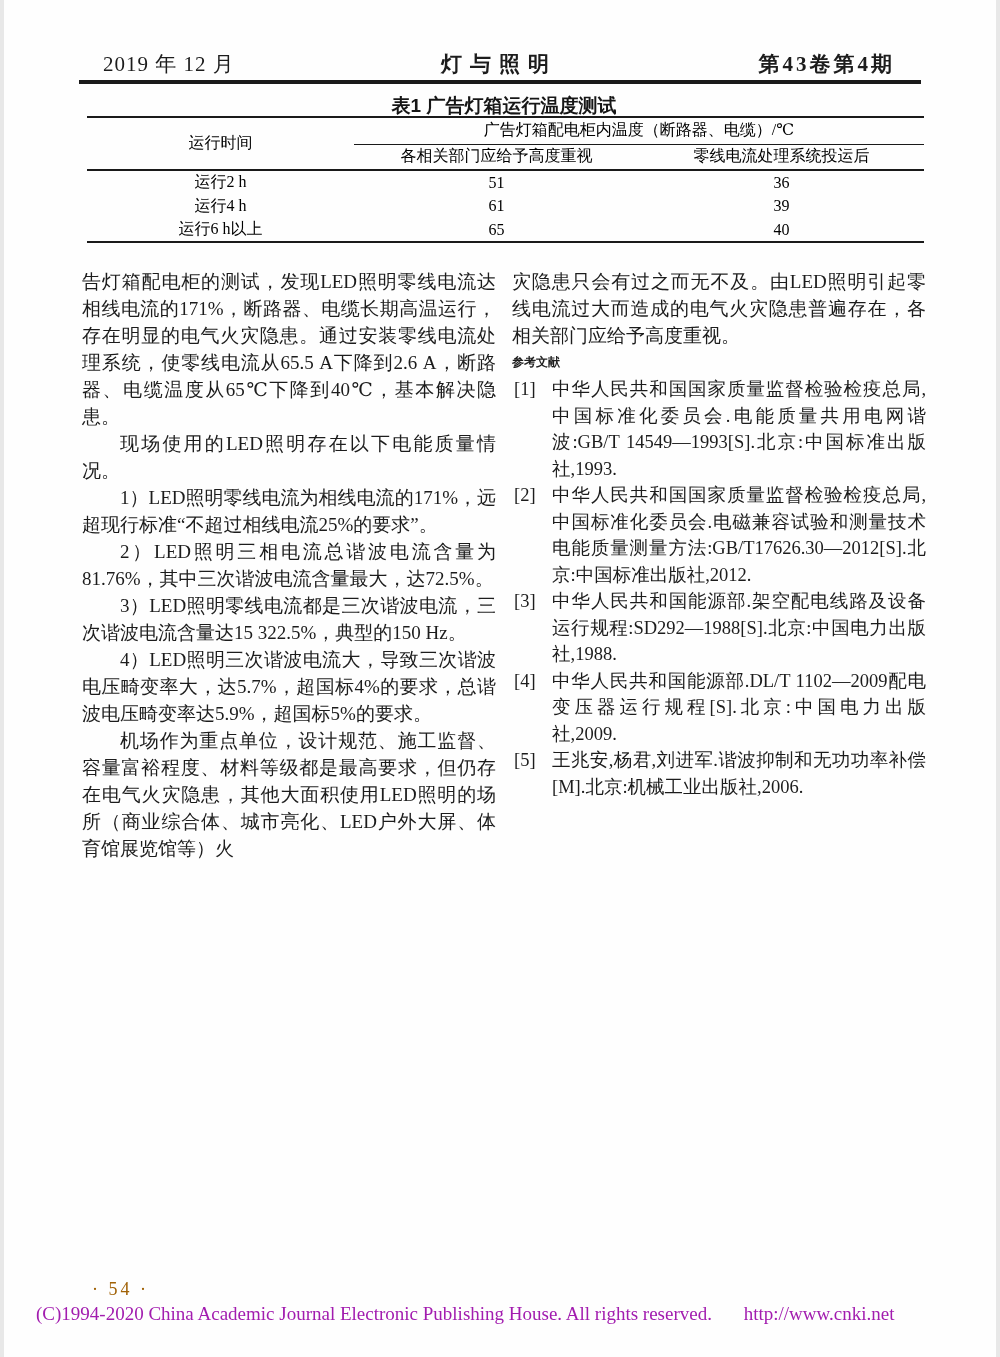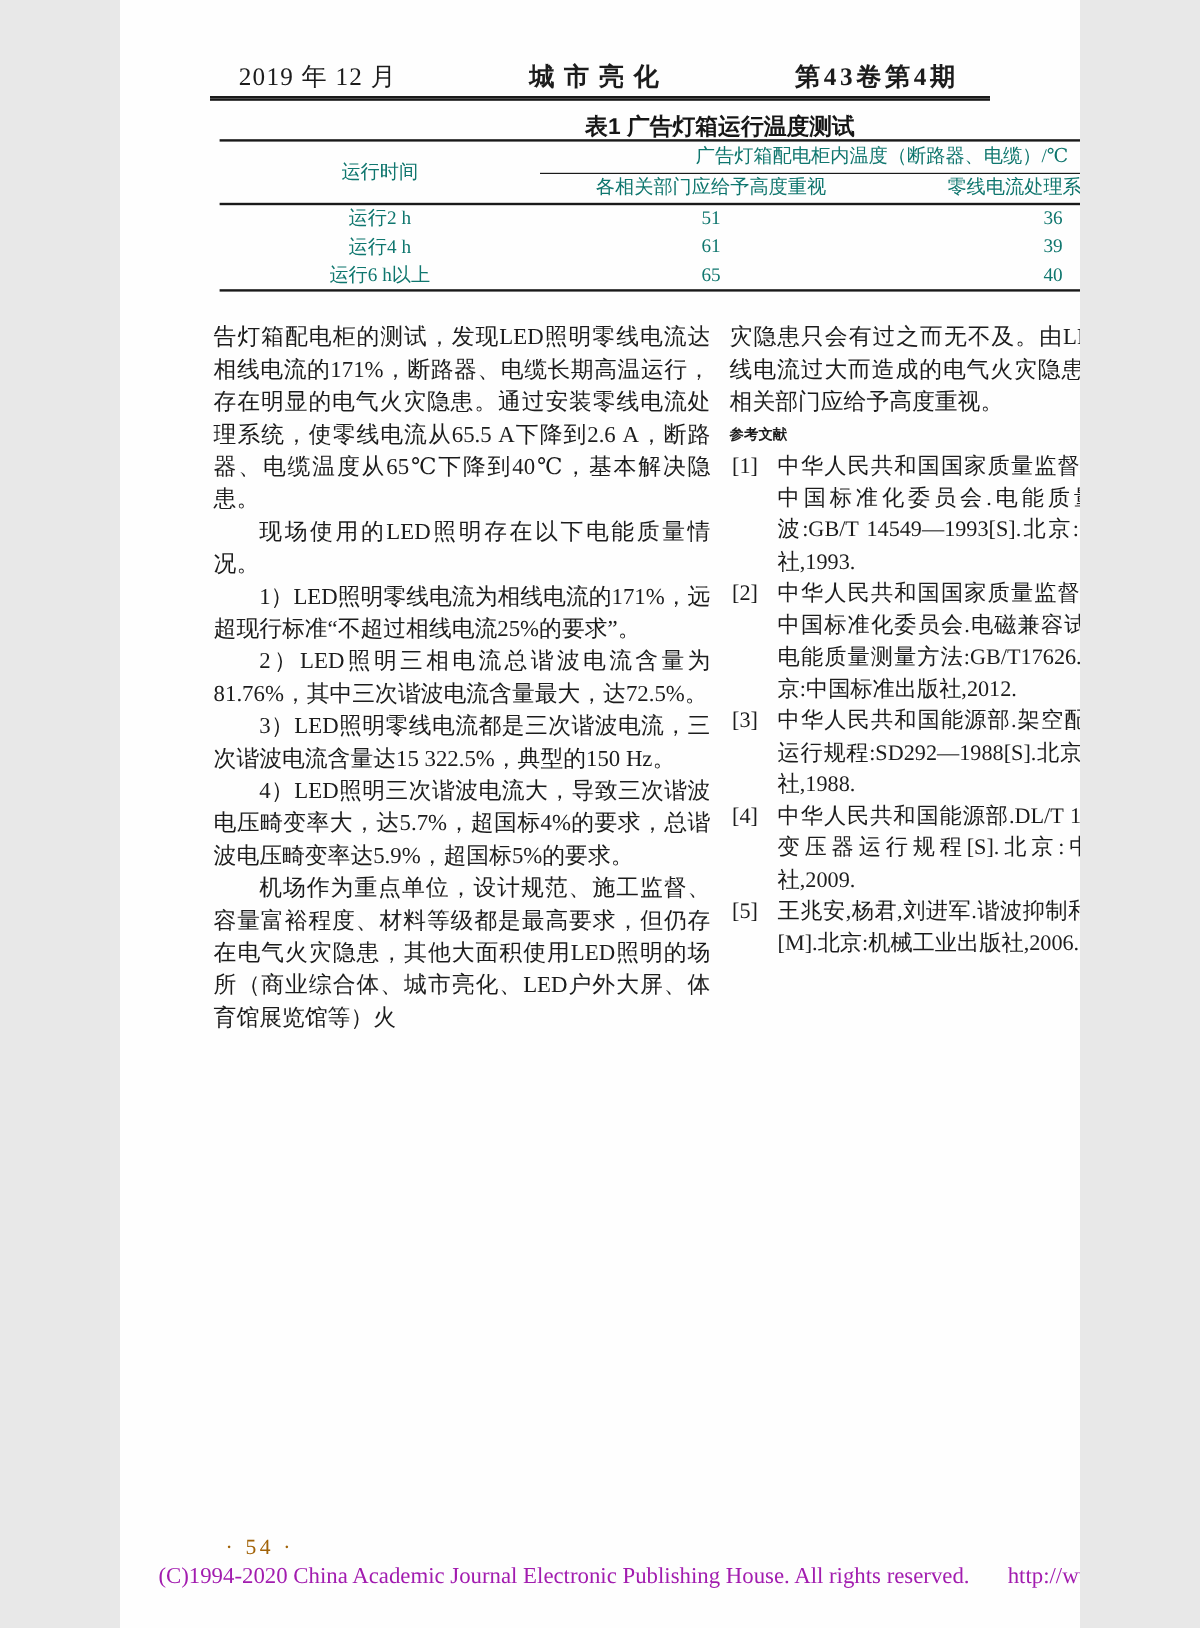--- a/index.html
+++ b/index.html
@@ -1,19 +1,19 @@
 <!DOCTYPE html>
 <html><head>
 <meta charset="utf-8">
 <style>
   * { margin:0; padding:0; box-sizing:border-box; }
   html,body { background:#e8e8e8; }
   .page {
     position:relative;
-    width:800px; height:1357px;
+    width:992px; height:1357px;
     background:#fefefe;
     margin:0 auto;
     font-family:"Liberation Serif","DejaVu Serif",serif;
     color:#1c1c1c;
     overflow:hidden;
   }
 
   
   .journal-header {
     position:absolute; left:75px; right:75px; top:50px;
@@ -33,21 +33,21 @@
   
   .table-caption {
     position:absolute; left:0; top:93px; width:1000px;
     text-align:center;
     font-family:"Liberation Sans","DejaVu Sans",sans-serif;
     font-weight:bold; font-size:19px; color:#161616;
   }
   table.temp-table {
     position:absolute; left:83px; top:116px; width:837px;
     border-collapse:collapse; table-layout:fixed;
-    font-size:16px; color:#0f766e;
+    font-size:16px; color:#000000;
     border-top:2px solid #1a1a1a;
   }
   table.temp-table td {
     text-align:center; vertical-align:middle;
     font-weight:normal; padding:0;
   }
   td.cell-time-header { border-bottom:2px solid #1a1a1a; }
   td.cell-group-header{ height:27px; border-bottom:1px solid #1a1a1a; }
   tr.subhead td       { height:26px; border-bottom:2px solid #1a1a1a; }
   tr.datarow td       { height:24px; }
@@ -89,21 +89,21 @@
   }
   .copyright-line .url { margin-left:27px; }
 </style>
 </head>
 <body>
 
 <div class="page">
 
   <div class="journal-header">
     <span class="jh-left">2019 年 12 月</span>
-    <span class="jh-center">城市亮化</span>
+    <span class="jh-center">灯与照明</span>
     <span class="jh-right">第43卷第4期</span>
   </div>
   <div class="double-rule"></div>
 
   <div class="table-caption">表1 广告灯箱运行温度测试</div>
 
   <table class="temp-table">
     <colgroup>
         <col style="width:267px">
         <col style="width:285px">

